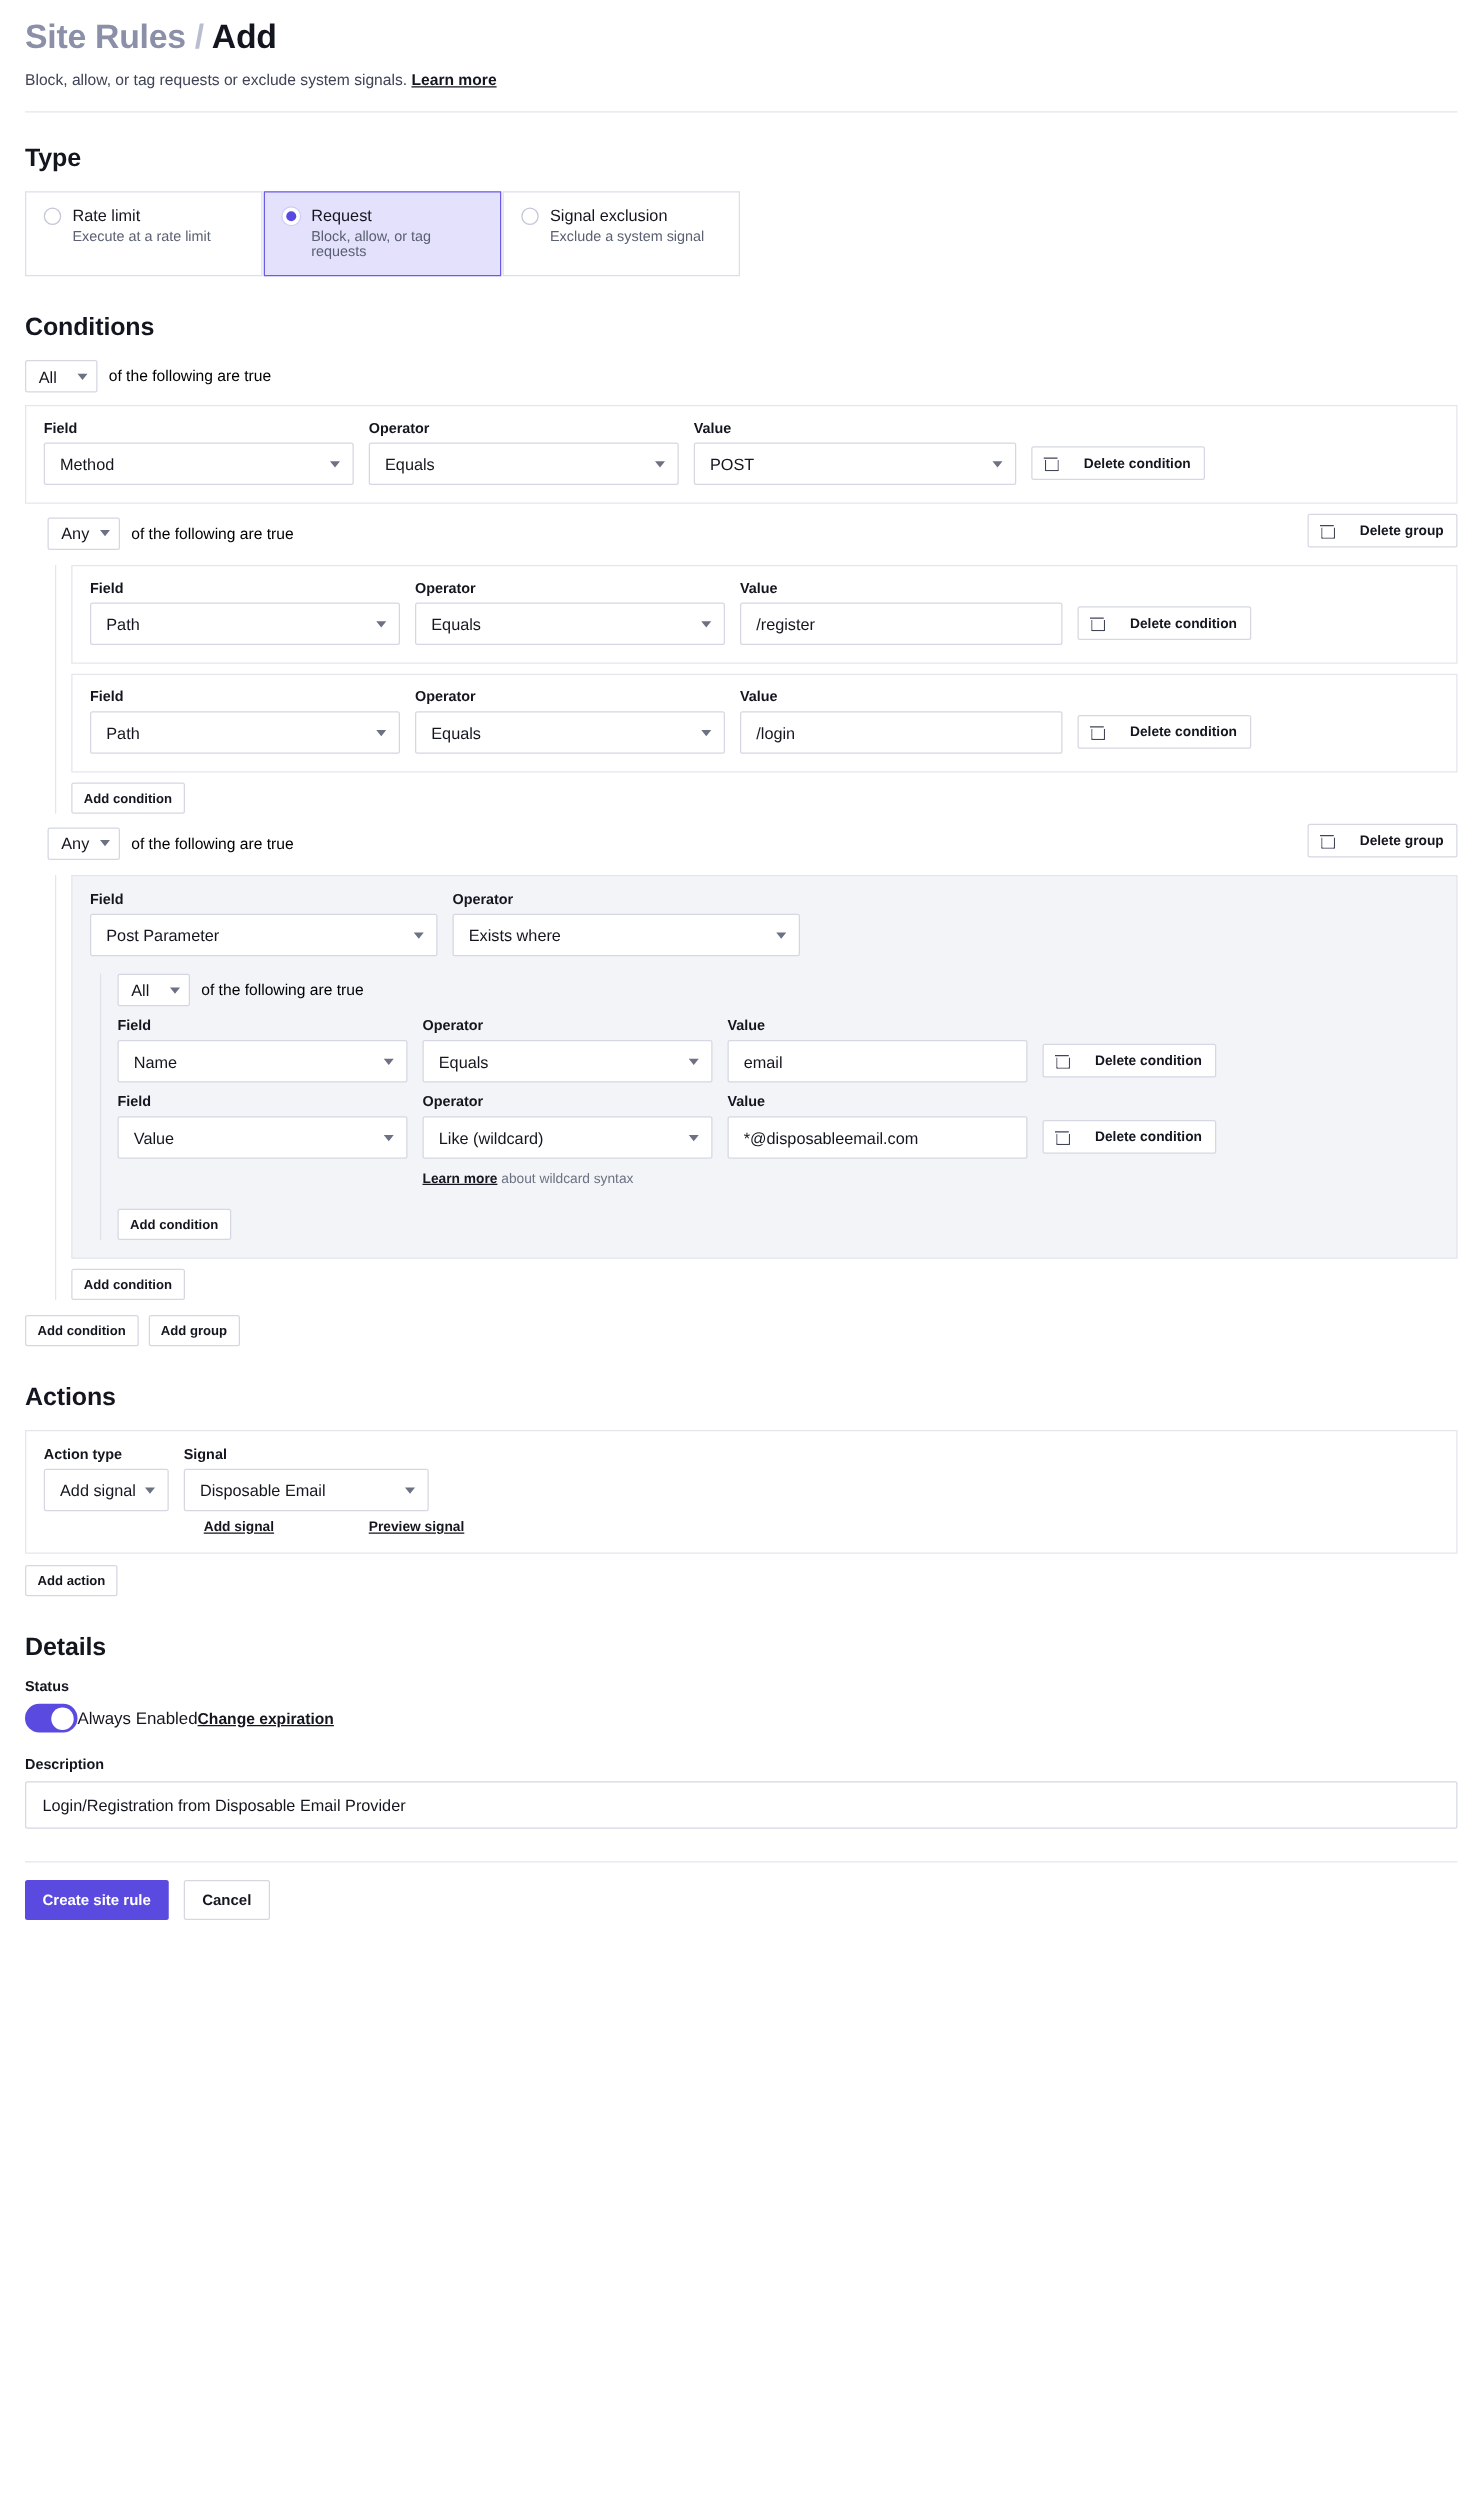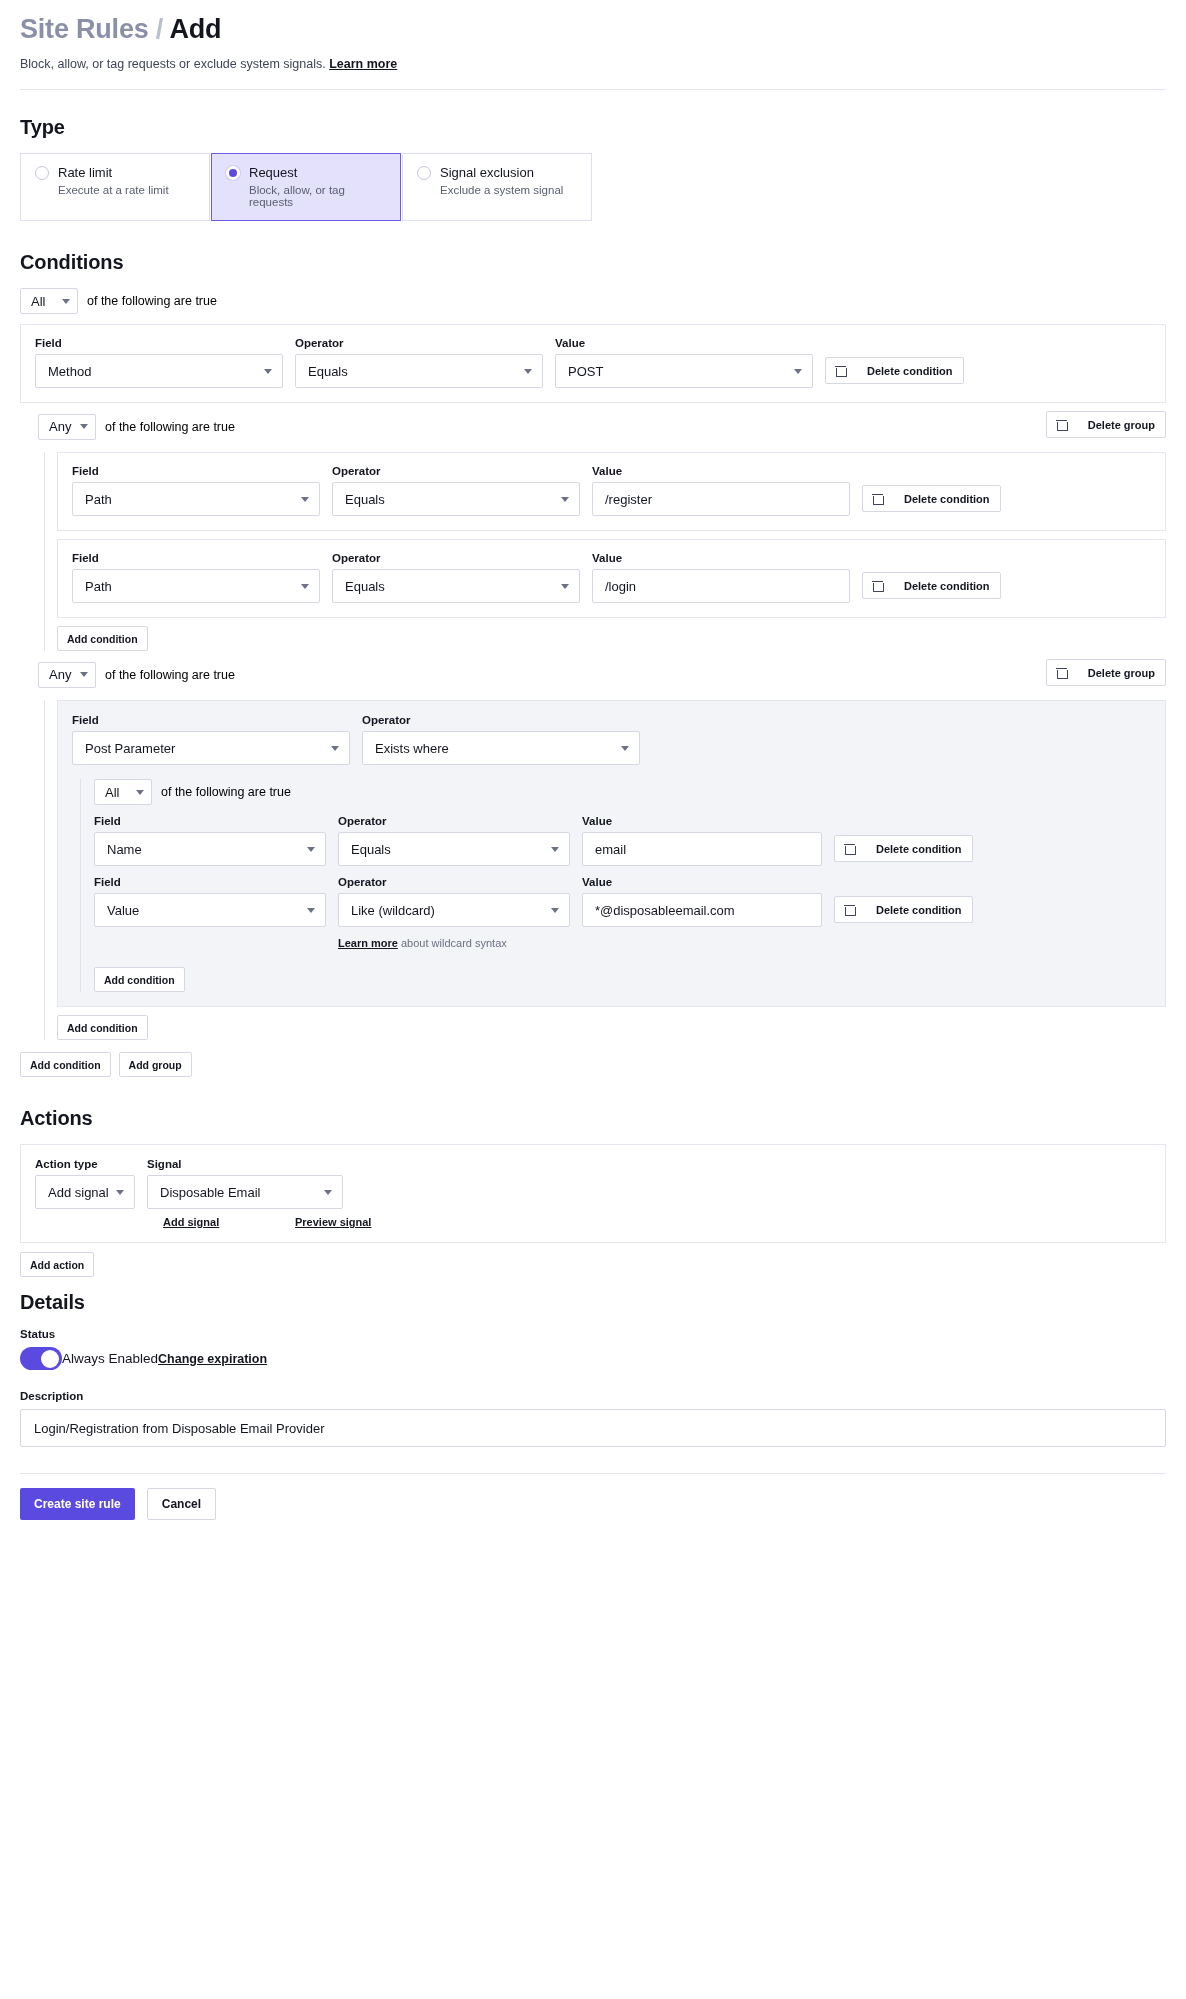--- a/index.html
+++ b/index.html
@@ -551,21 +551,21 @@
           <span>Disposable Email</span>
           <span class="caret"></span>
         </div>
       </div>
     </div>
     <div class="mini-link-row">
       <span class="mini-link ml-1">Add signal</span>
       <span class="mini-link">Preview signal</span>
     </div>
   </div>
-  <div style="margin-bottom:14px;">
+  <div style="margin-bottom:30px;">
     <button class="btn-plain">Add action</button>
   </div>
 
   <h2 class="section">Details</h2>
   <div class="small-label">Status</div>
   <div class="toggle-row">
     <div class="toggle">
       <span class="knob"></span>
     </div>
     <span class="toggle-text">Always Enabled</span>

